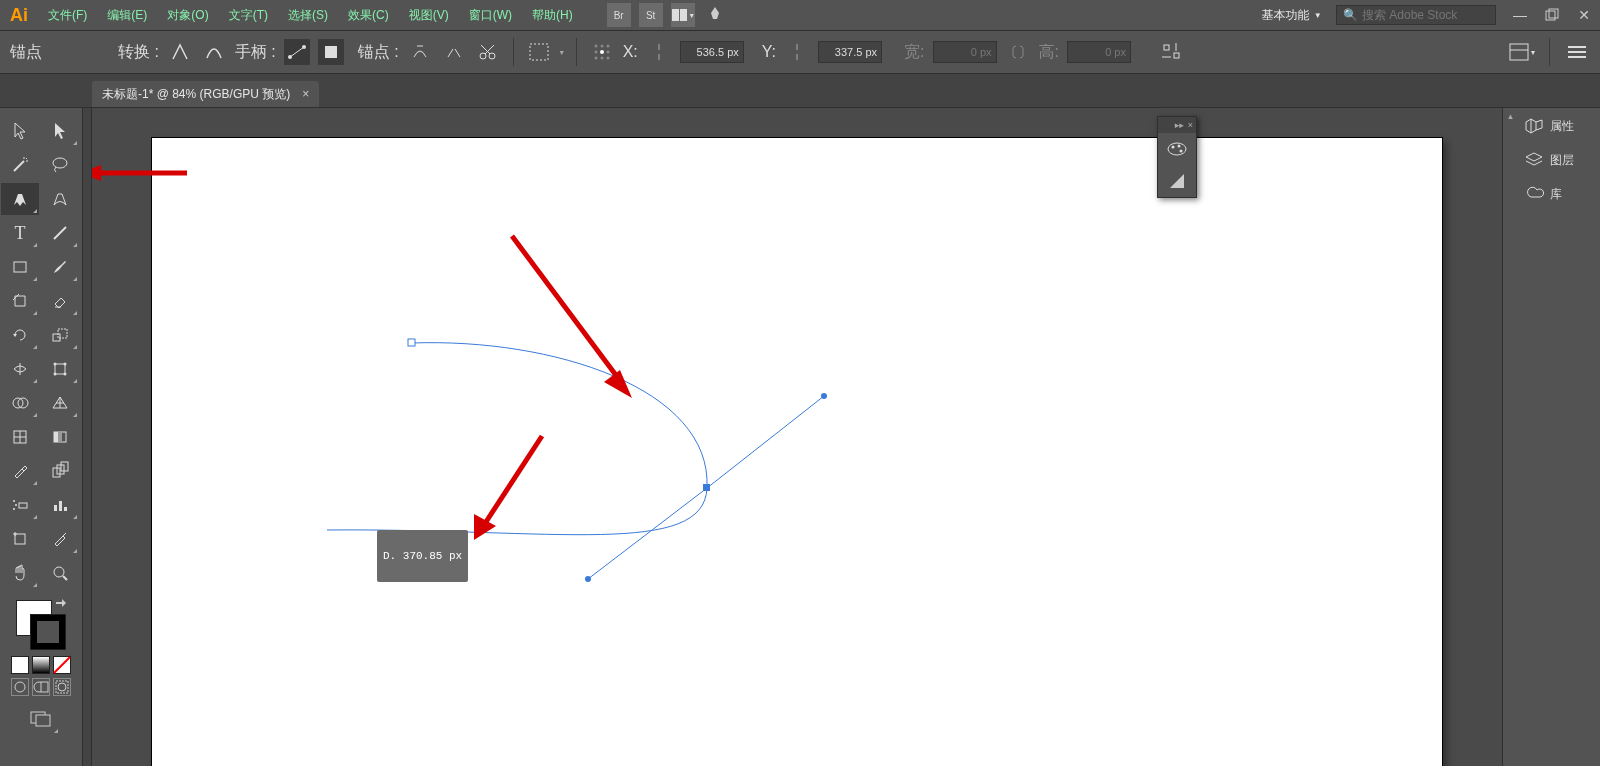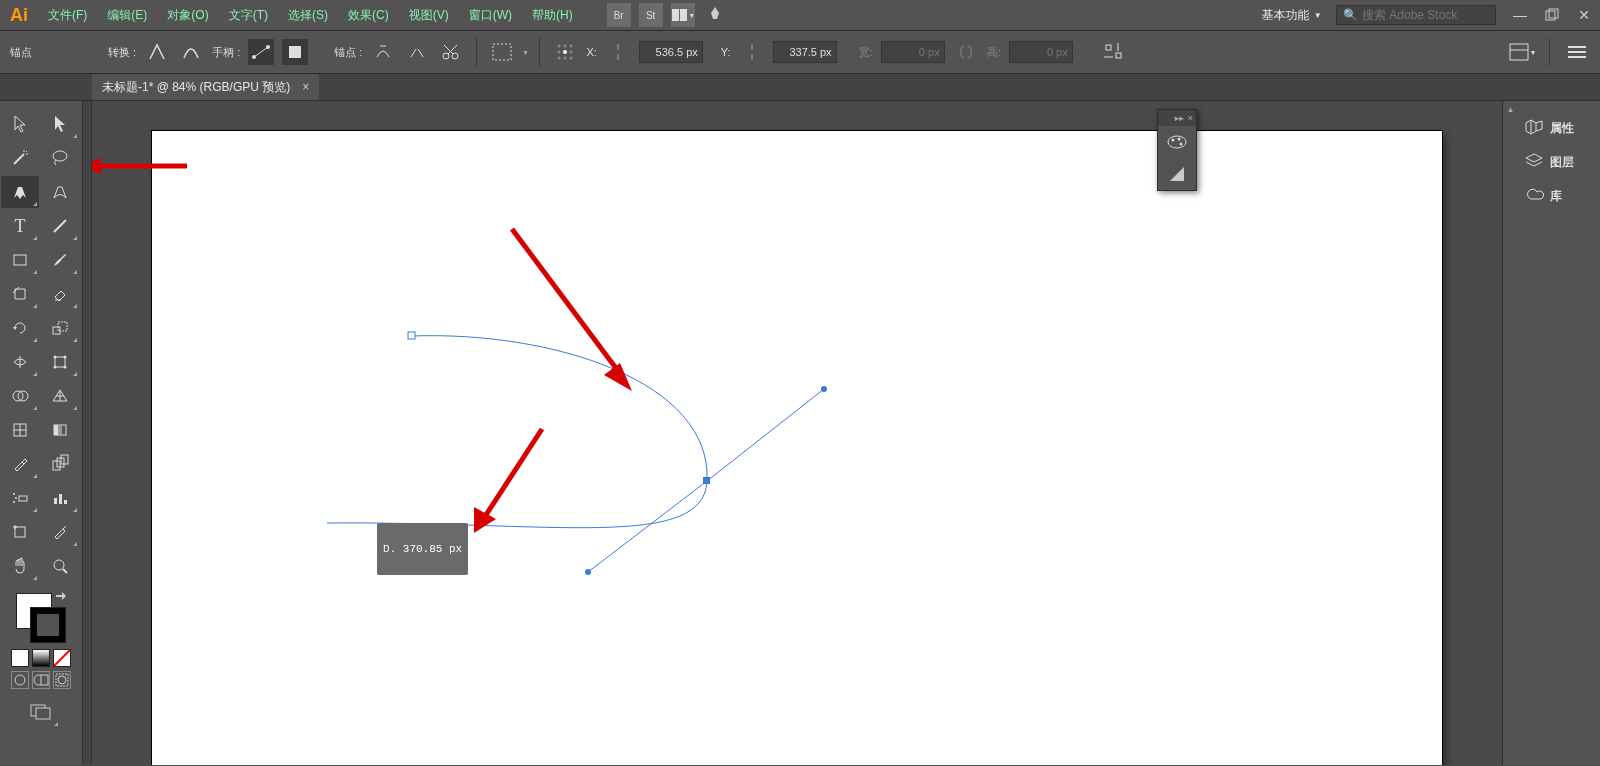--- a/index.html
+++ b/index.html
@@ -10,28 +10,28 @@
   .menu-item { padding:0 10px; height:100%; display:flex; align-items:center; color:#86efac; cursor:default; }
   .menubar .spacer { flex:1; }
   .menubar .btn { width:24px; height:24px; margin:0 4px; background:#6b6b6b; display:flex; align-items:center; justify-content:center; font-size:10px; color:#ddd; }
   .workspace { display:flex; align-items:center; padding:0 8px; color:#e6e6e6; }
   .workspace .chev { margin-left:6px; font-size:9px; }
   .search { display:flex; align-items:center; background:#434343; border:1px solid #333; padding:2px 6px; width:160px; margin:0 8px; }
   .search input { background:transparent; border:none; outline:none; color:#f0abfc; font-size:12px; flex:1; }
   .winctl { width:24px; height:24px; margin:0 4px; color:#ccc; display:flex; align-items:center; justify-content:center; font-size:14px; }
   
   .controlbar { height:44px; background:#535353; border-top:1px solid #2f2f2f; border-bottom:1px solid #2f2f2f; display:flex; align-items:center; padding:0 10px; gap:8px; }
-  .controlbar .label { color:#ddd; font-size:11px; }
+  .controlbar .label { color:#ddd; font-size:16px; }
   .controlbar .sep { width:1px; height:28px; background:#3a3a3a; margin:0 4px; }
   .ctl-btn { width:26px; height:26px; display:flex; align-items:center; justify-content:center; color:#ddd; }
   .num-input { display:flex; }
   .num-input .field { width:64px; height:22px; background:#434343; border:1px solid #333; color:#ddd; display:flex; align-items:center; justify-content:flex-end; padding:0 4px; font-size:11px; }
   .controlbar .right { margin-left:auto; display:flex; align-items:center; gap:10px; }
   
-  .tabbar { height:27px; background:#434343; border-bottom:1px solid #2f2f2f; display:flex; align-items:flex-end; padding-left:92px; }
+  .tabbar { height:34px; background:#434343; border-bottom:1px solid #2f2f2f; display:flex; align-items:flex-end; padding-left:92px; }
   .tab { height:26px; background:#535353; display:flex; align-items:center; padding:0 10px; color:#e6e6e6; font-size:12px; border-top-left-radius:3px; border-top-right-radius:3px; }
   .tab .close { margin-left:12px; font-size:12px; color:#ccc; }
   
   .workarea { display:flex; height:calc(766px - 30px - 44px - 28px); }
   .toolbar { width:82px; background:#535353; padding-top:6px; }
   .tool-pair { display:flex; }
   .tool { width:38px; height:32px; display:flex; align-items:center; justify-content:center; color:#ddd; position:relative; margin:1px; }
   .tool.selected { background:#3a3a3a; }
   .tool .flyout { position:absolute; right:2px; bottom:2px; width:0; height:0; border-left:4px solid transparent; border-bottom:4px solid #aaa; }
   .swatch { width:50px; height:50px; position:relative; margin:10px auto 6px; }
@@ -42,21 +42,21 @@
   .mini-sw{ width:18px; height:18px; border:1px solid #222;}
   .gutter{ width:10px; background:#434343; border-left:1px solid #2f2f2f; border-right:1px solid #2f2f2f;}
   .canvas-area{ flex:1; background:#4a4a4a; position:relative; overflow:hidden;}
   .artboard{ position:absolute; left:60px; top:30px; width:1290px; height:700px; background:#fff; box-shadow:0 0 0 1px #000, 4px 4px 8px rgba(0,0,0,.4);}
   .vscroll{ width:16px; background:#535353; border-left:1px solid #2f2f2f;}
   .vscroll .ar{height:16px;display:flex;align-items:center;justify-content:center;font-size:9px;color:#aaa;}
   .floating{ position:absolute; right:305px; top:8px; width:40px; background:#535353; border:1px solid #2f2f2f; box-shadow:2px 2px 6px rgba(0,0,0,.5);}
   .floating .hdr{height:16px;background:#434343;display:flex;align-items:center;justify-content:flex-end;padding:0 3px;gap:4px;font-size:9px;color:#aaa;}
   .floating .ico{height:32px;display:flex;align-items:center;justify-content:center;color:#ddd;font-size:16px;}
   .rightdock{ width:82px; background:#535353; padding-top:10px;}
-  .dock-item{ height:34px; display:flex; align-items:center; gap:6px; padding:0 6px; color:#ddd;font-weight:bold;}
+  .dock-item{ height:34px; display:flex; gap:6px; padding:0 6px; color:#ddd;}
   .dock-item .ic{width:20px;text-align:center;font-size:14px;}
   svg{overflow:visible;}
   .anchor{fill:#3a7ad9;}
   .anchor-sq{fill:#fff;stroke:#3a7ad9;stroke-width:1;}
   .measure{position:absolute;background:#6a6a6a;color:#fff;font-size:11px;padding:20px 6px;border-radius:2px;font-family:Liberation Mono, monospace;}
   .redarrow line{stroke:#d60000;stroke-width:5;}
   .redarrow polygon{fill:#d60000;}
 </style>
 </head>
 <body>
@@ -126,21 +126,21 @@
         <line x1="2" y1="14" x2="16" y2="4" stroke="#ddd"></line>
         <circle cx="2" cy="14" r="2" fill="#ddd"></circle>
         <circle cx="16" cy="4" r="2" fill="#ddd"></circle>
       </svg>
     </div>
   <div class="ctl-btn" style="background:#3a3a3a">
       <svg width="18" height="18">
         <rect x="3" y="3" width="12" height="12" fill="#ddd"></rect>
       </svg>
     </div>
-  <span class="label" style="margin-left:18px">锚点 :</span>
+  <span class="label" style="margin-left:6px">锚点 :</span>
   <div class="ctl-btn">
       <svg width="18" height="18">
         <path d="M3 14 Q9 2 15 14" fill="none" stroke="#ddd"></path>
         <line x1="6" y1="3" x2="12" y2="3" stroke="#ddd"></line>
       </svg>
     </div>
   <div class="ctl-btn">
       <svg width="18" height="18">
         <line x1="3" y1="14" x2="8" y2="6" stroke="#ddd"></line>
         <line x1="10" y1="6" x2="15" y2="14" stroke="#ddd"></line>

